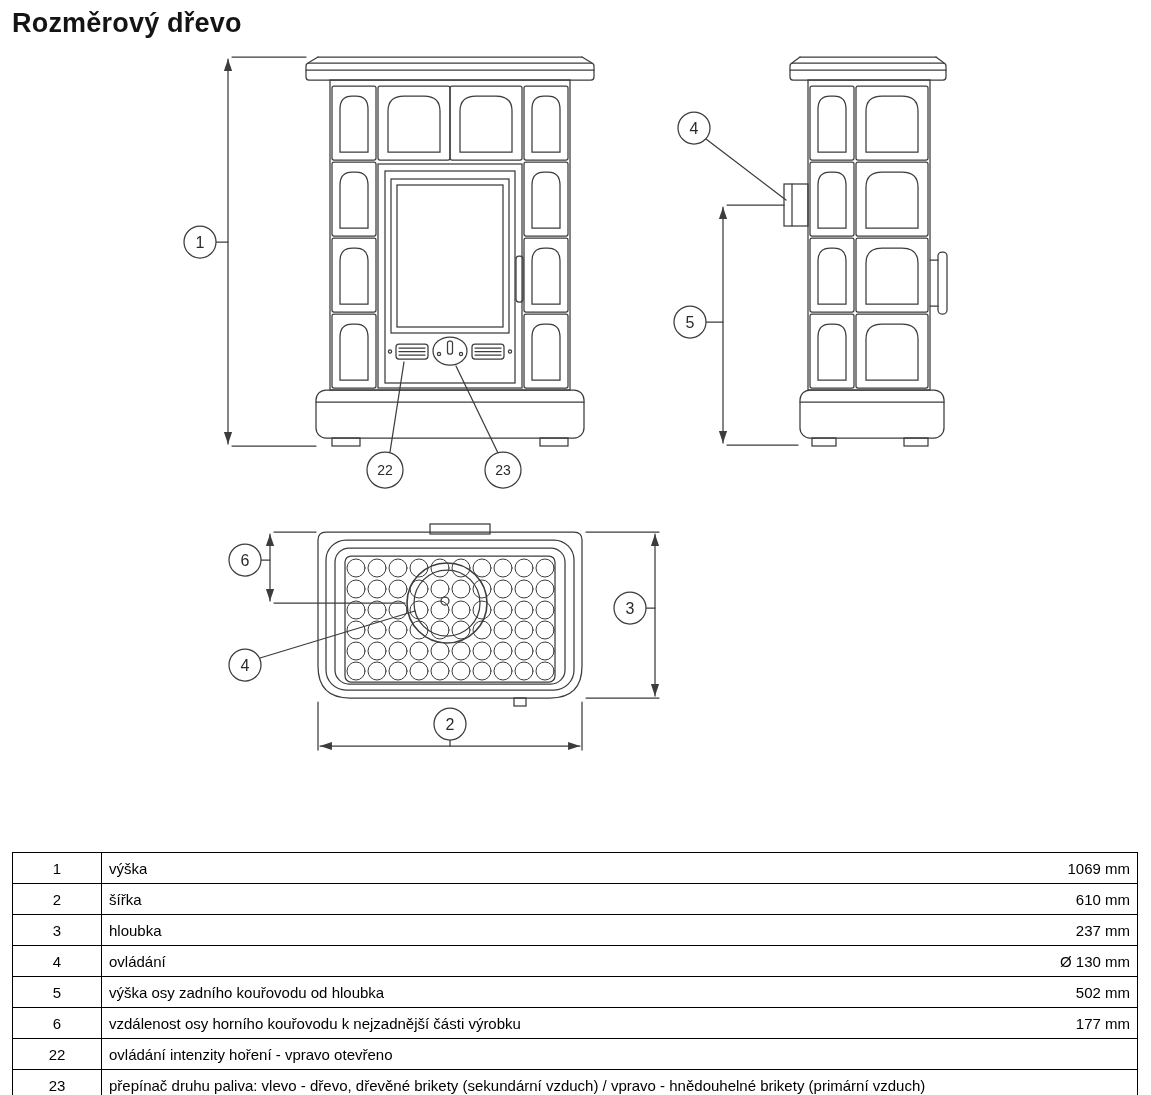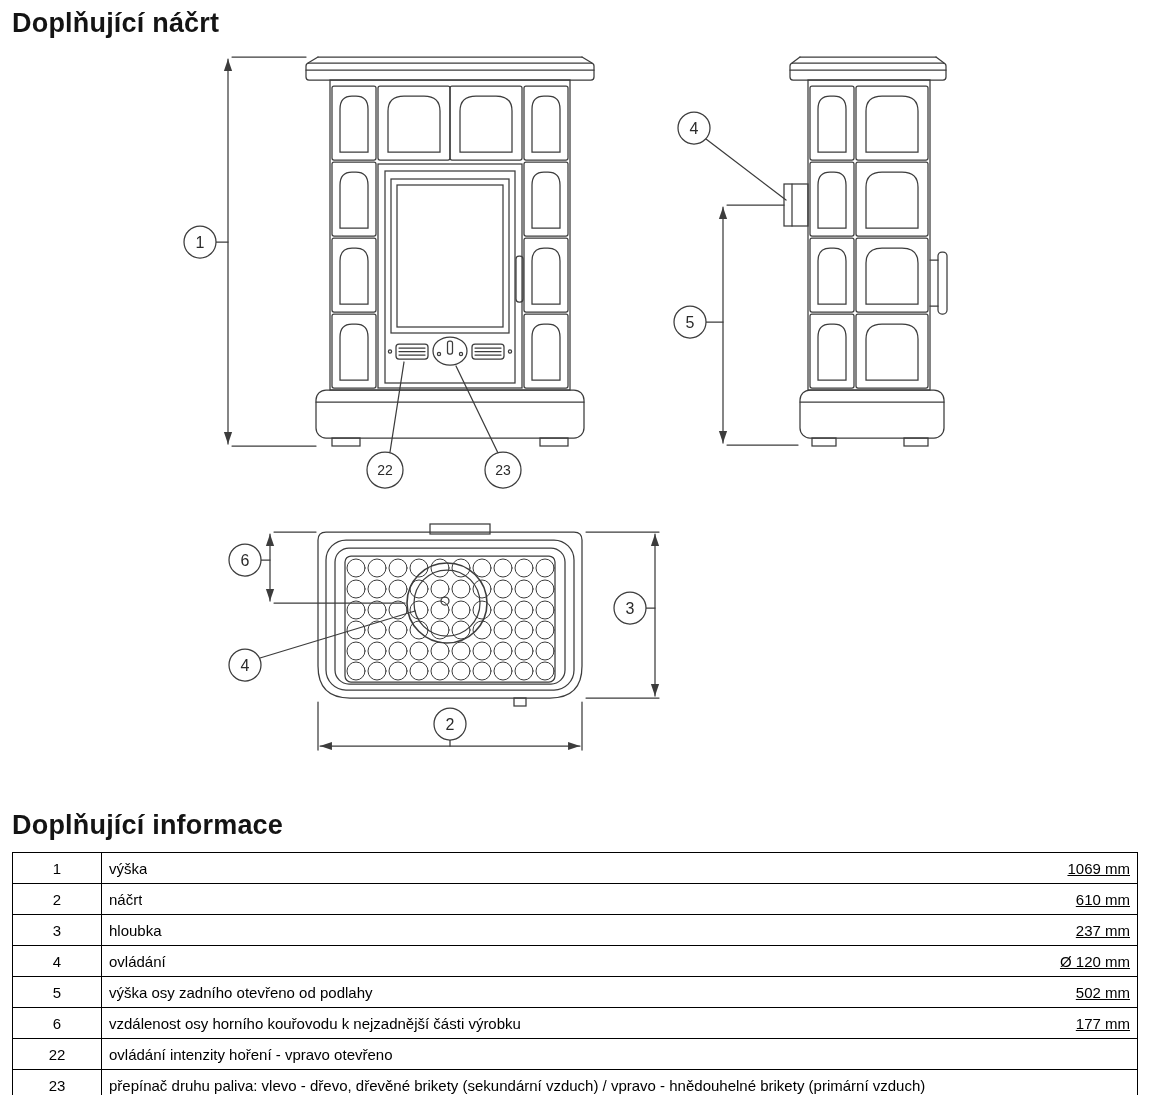--- a/index.html
+++ b/index.html
@@ -13,21 +13,21 @@
   svg.drawing text{fill:#2b2b2b;stroke:none;font-family:"Liberation Sans",sans-serif;
                    font-size:16px;text-anchor:middle;}
   svg.drawing text.small{font-size:14px;}
   table.info{position:absolute;left:12px;top:852px;width:1126px;border-collapse:collapse;
              table-layout:fixed;font-size:15px;color:#000;}
   table.info td{border:1px solid #000;height:30px;padding:0;vertical-align:middle;}
   td.num{width:88px;text-align:center;}
   td.content{padding:0;}
   .cellflex{display:flex;justify-content:space-between;align-items:center;padding:0 7px;}
   .desc{text-align:left;white-space:nowrap;overflow:hidden;}
-  .val{text-align:left;white-space:nowrap;padding-left:8px;text-decoration:underline;}
+  .val{text-align:left;white-space:nowrap;padding-left:8px;}
 </style>
 </head>
 <body>
 
 <div class="page">
 
   <svg class="drawing" width="1151" height="800" viewBox="0 0 1151 800">
     <defs>
       <marker id="arr" viewBox="0 0 12 10" refX="11" refY="5" markerWidth="13" markerHeight="11" orient="auto-start-reverse" markerUnits="userSpaceOnUse">
         <path d="M0,1.2 L11,5 L0,8.8 Z" fill="#3c3c3c"></path>
@@ -230,67 +230,66 @@
     <text x="385" y="475" class="small">22</text>
     <text x="503" y="475" class="small">23</text>
     <text x="694" y="134">4</text>
     <text x="690" y="328">5</text>
     <text x="245" y="566">6</text>
     <text x="245" y="671">4</text>
     <text x="630" y="614">3</text>
     <text x="450" y="730">2</text>
   </svg>
 
-  <h1 class="heading" id="h-sketch">Doplňující náčrt</h1>
-
-  <h1 class="heading" id="h-info">Doplňující informace</h1>
+  <h1 class="heading" id="h-sketch">Rozměrový dřevo</h1>
+
 
   <table class="info">
     <tbody>
       <tr>
         <td class="num">1</td>
         <td class="content">
             <div class="cellflex">
           <span class="desc">výška</span>
           <span class="val">1069 mm</span>
         </div>
           </td>
       </tr>
       <tr>
         <td class="num">2</td>
         <td class="content">
             <div class="cellflex">
-          <span class="desc">náčrt</span>
+          <span class="desc">šířka</span>
           <span class="val">610 mm</span>
         </div>
           </td>
       </tr>
       <tr>
         <td class="num">3</td>
         <td class="content">
             <div class="cellflex">
           <span class="desc">hloubka</span>
           <span class="val">237 mm</span>
         </div>
           </td>
       </tr>
       <tr>
         <td class="num">4</td>
         <td class="content">
             <div class="cellflex">
           <span class="desc">ovládání</span>
-          <span class="val">Ø 120 mm</span>
+          <span class="val">Ø 130 mm</span>
         </div>
           </td>
       </tr>
       <tr>
         <td class="num">5</td>
         <td class="content">
             <div class="cellflex">
-          <span class="desc">výška osy zadního otevřeno od podlahy</span>
+          <span class="desc">výška osy zadního kouřovodu od hloubka</span>
           <span class="val">502 mm</span>
         </div>
           </td>
       </tr>
       <tr>
         <td class="num">6</td>
         <td class="content">
             <div class="cellflex">
           <span class="desc">vzdálenost osy horního kouřovodu k nejzadnější části výrobku</span>
           <span class="val">177 mm</span>

